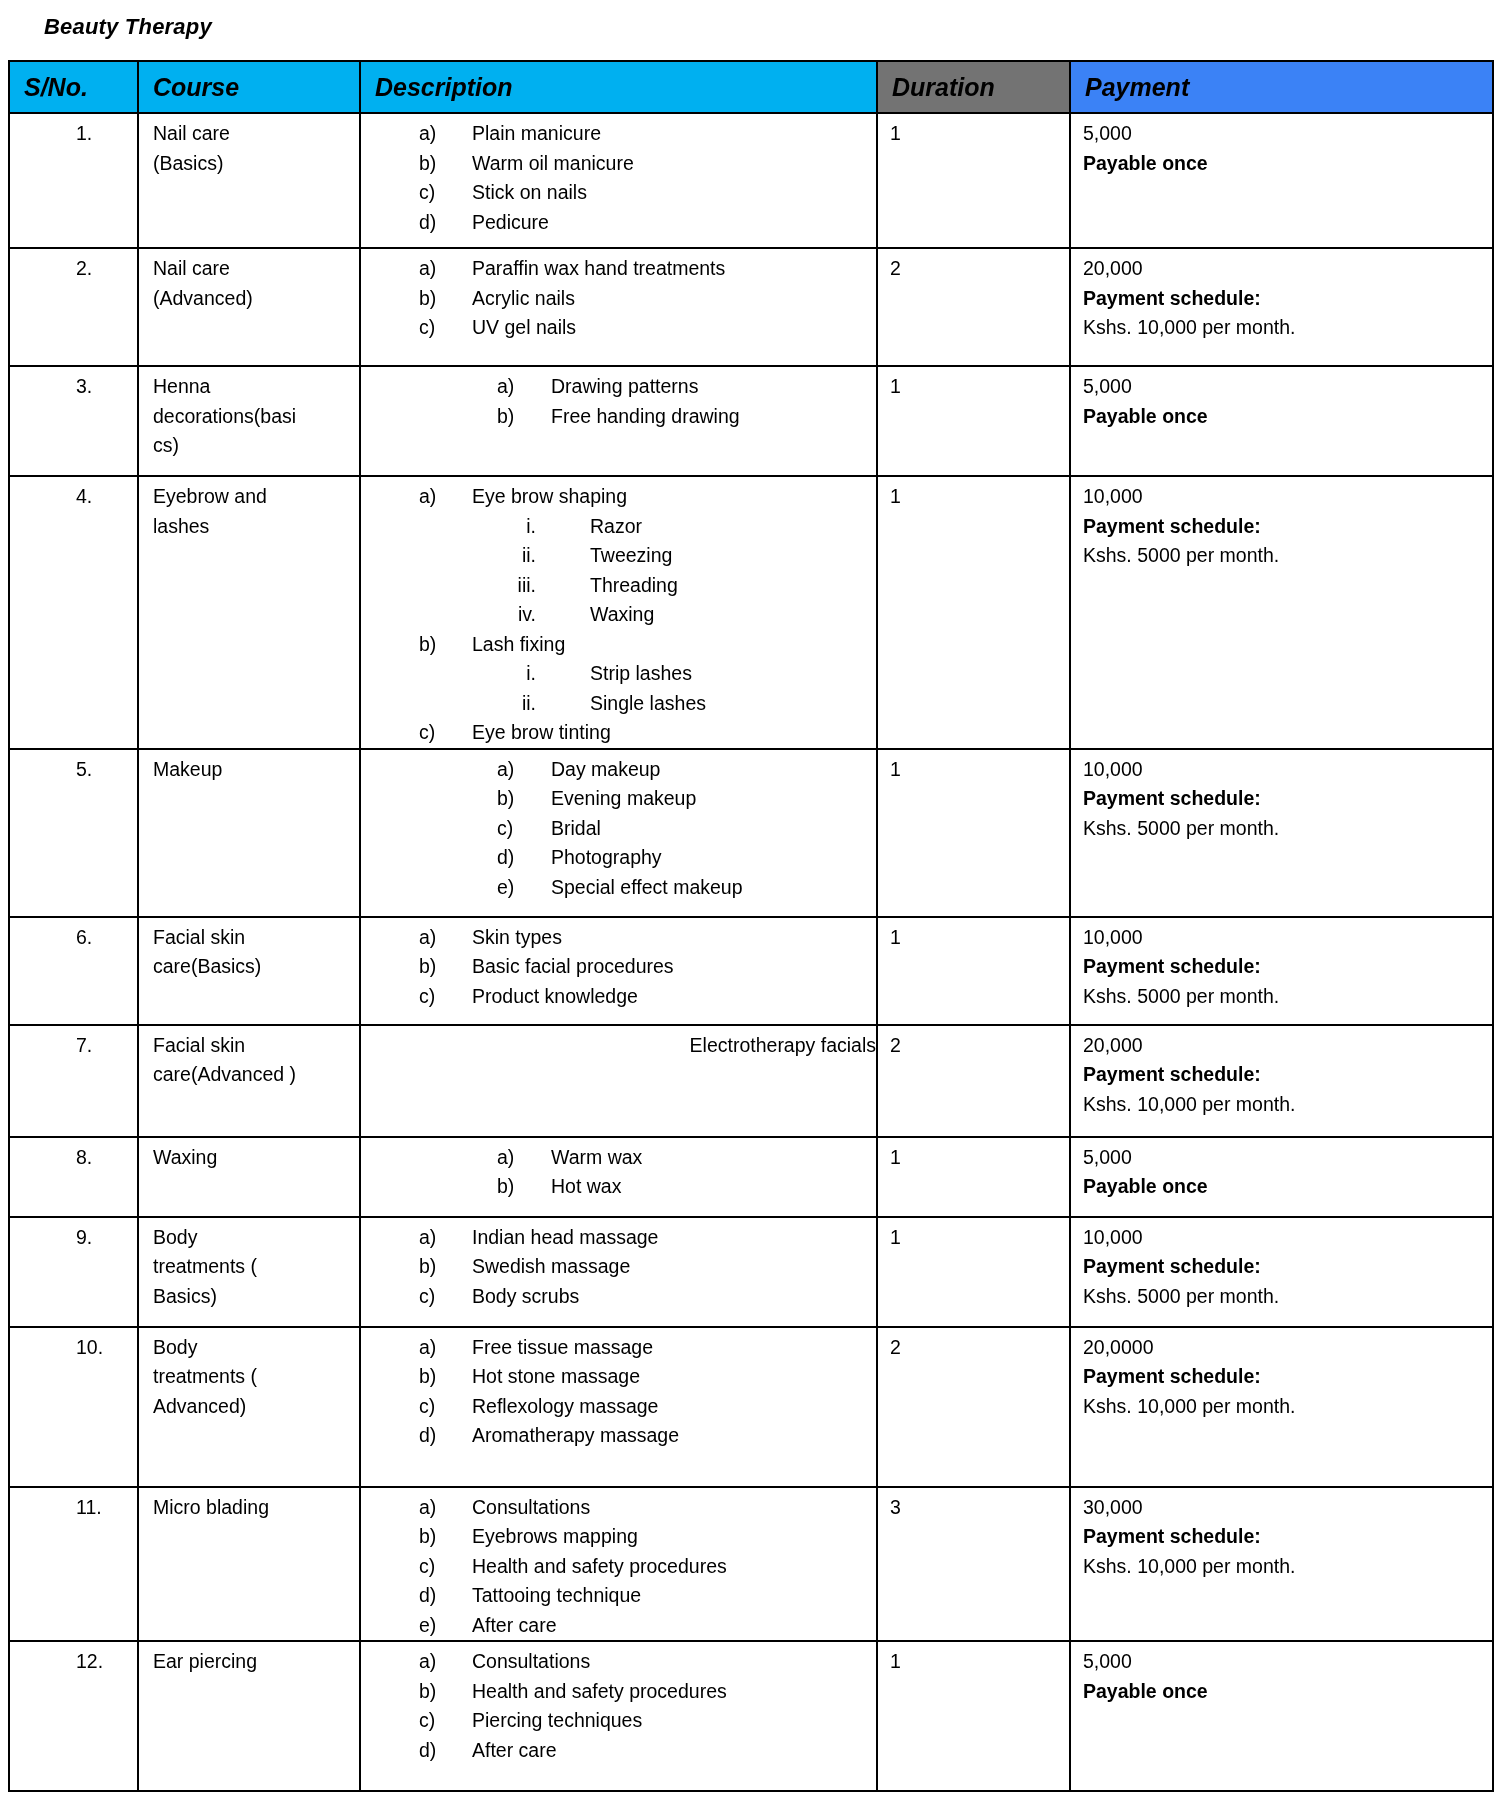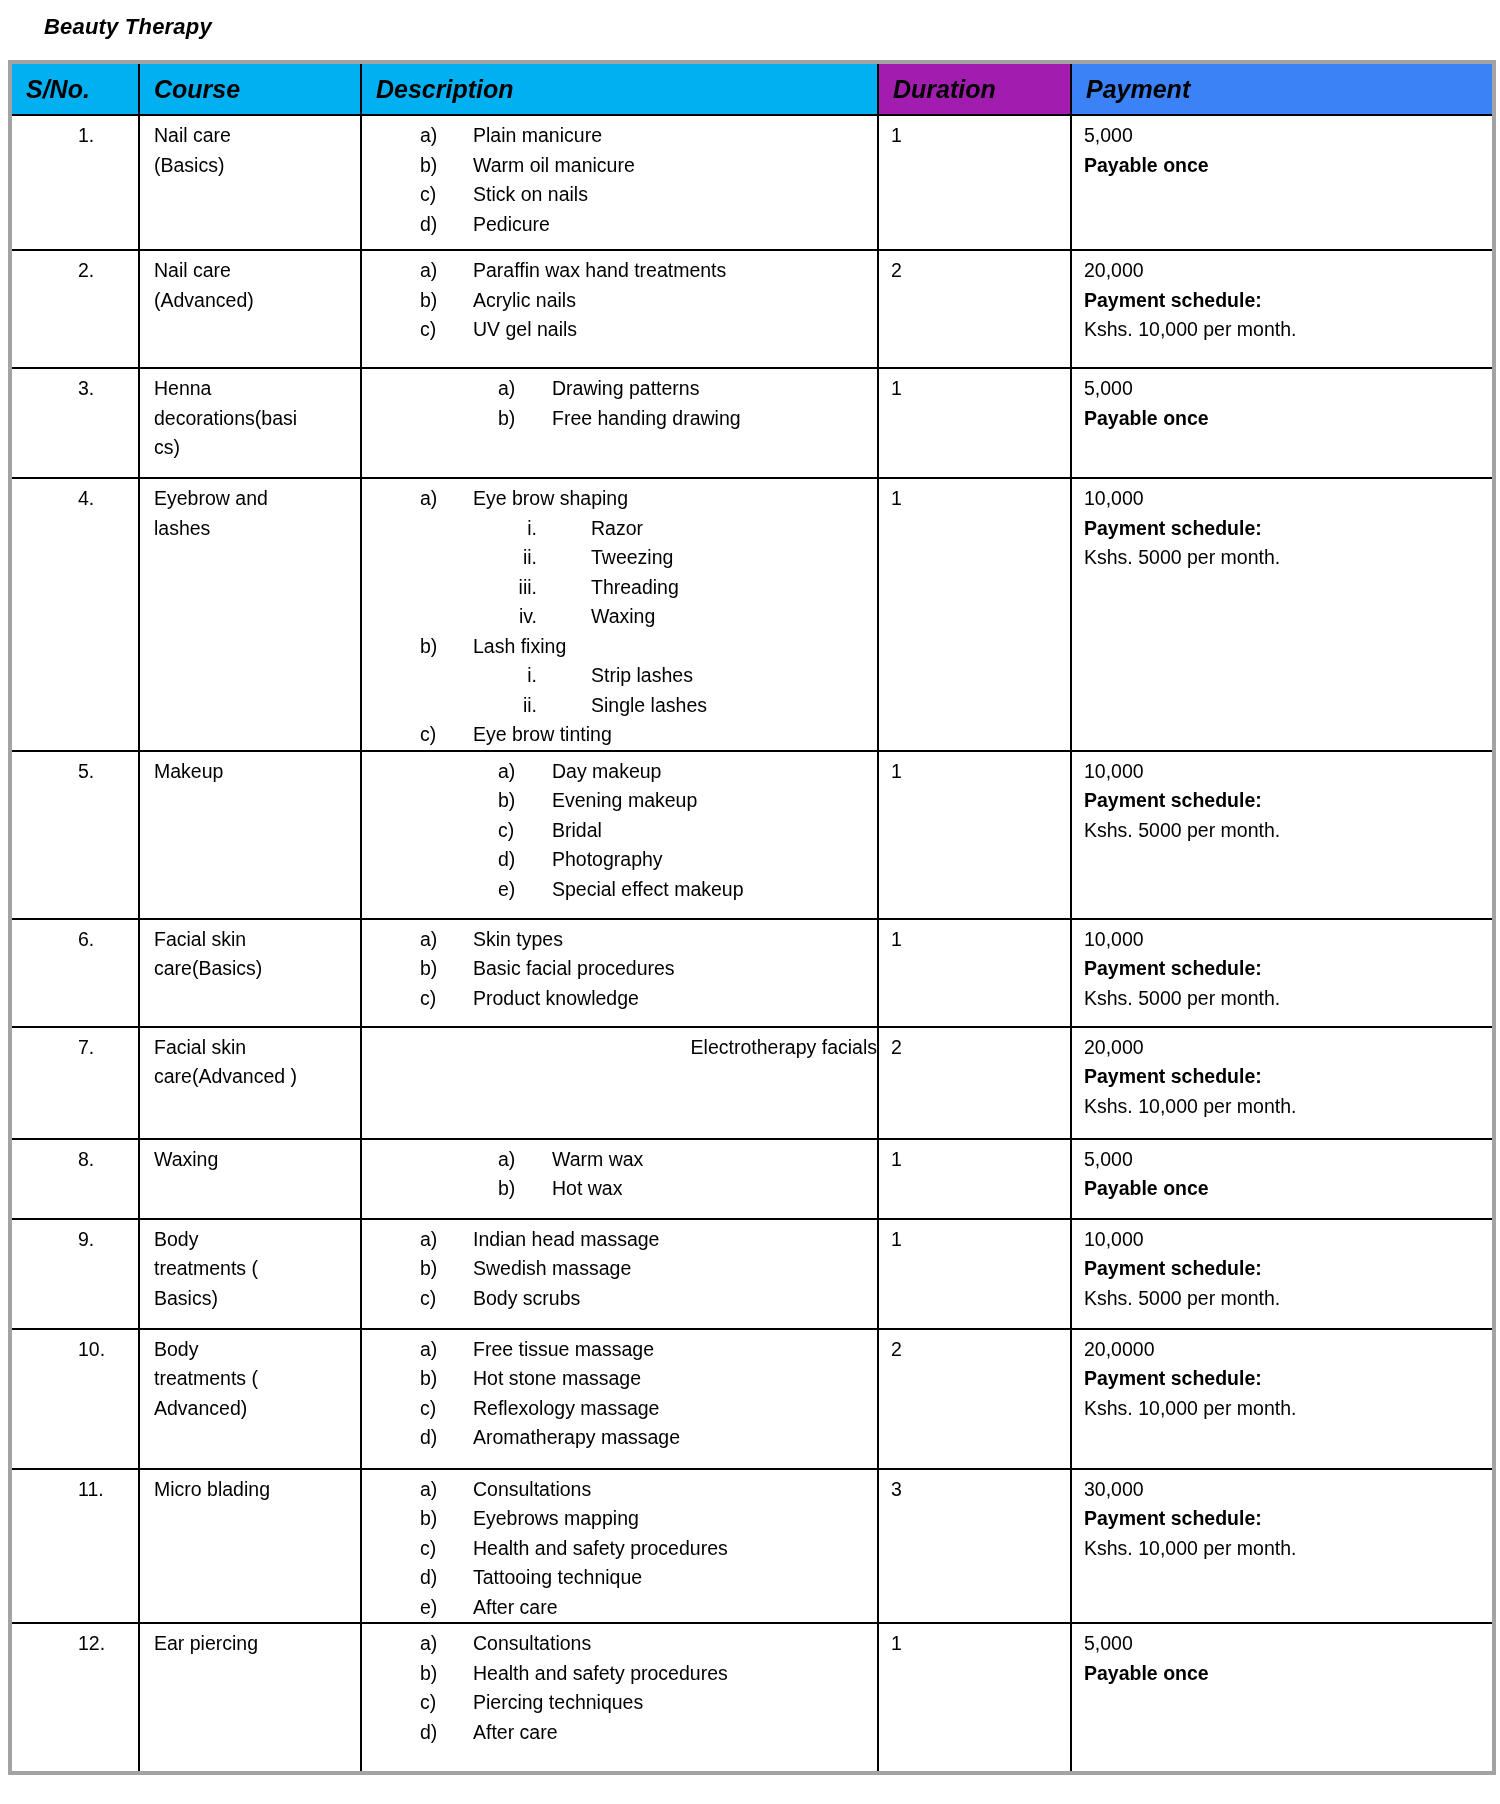--- a/index.html
+++ b/index.html
@@ -11,21 +11,21 @@
   .doc-title {
     margin:14px 0 0 44px;
     font-size:22px; font-weight:bold; font-style:italic;
     letter-spacing:0.2px;
   }
   table.course-table {
     border-collapse:collapse;
     table-layout:fixed;
     width:1484px;
     margin:20px 8px 0 8px;
-    border:4px solid #a3a3a3;
+    border:1px solid #a3a3a3;
   }
   col.c-sno  { width:129px; }
   col.c-course { width:222px; }
   col.c-desc { width:517px; }
   col.c-dur  { width:193px; }
   col.c-pay  { width:423px; }
 
   th, td {
     border:2.5px solid #000;
     vertical-align:top;
@@ -66,21 +66,21 @@
   
   tbody tr:nth-child(1)  { height:135px; }
   tbody tr:nth-child(2)  { height:118px; }
   tbody tr:nth-child(3)  { height:110px; }
   tbody tr:nth-child(4)  { height:272px; }
   tbody tr:nth-child(5)  { height:168px; }
   tbody tr:nth-child(6)  { height:108px; }
   tbody tr:nth-child(7)  { height:112px; }
   tbody tr:nth-child(8)  { height:80px;  }
   tbody tr:nth-child(9)  { height:110px; }
-  tbody tr:nth-child(10) { height:140px; }
+  tbody tr:nth-child(10) { height:160px; }
   tbody tr:nth-child(11) { height:152px; }
   tbody tr:nth-child(12) { height:150px; }
 </style>
 </head>
 <body>
 
 <div class="doc-title">Beauty Therapy</div>
 
 <table class="course-table">
   <colgroup>
@@ -88,21 +88,21 @@
       <col class="c-course">
       <col class="c-desc">
       <col class="c-dur">
       <col class="c-pay">
   </colgroup>
   <thead>
     <tr id="header-row">
         <th style="background: rgb(0, 176, 240);">S/No.</th>
         <th style="background: rgb(0, 176, 240);">Course</th>
         <th style="background: rgb(0, 176, 240);">Description</th>
-        <th style="background: #a21caf;">Duration</th>
+        <th style="background: #737373;">Duration</th>
         <th style="background: #3b82f6;">Payment</th>
       </tr>
   </thead>
   <tbody id="table-body">
       <tr>
         <td class="cell-sno">1.</td>
         <td class="cell-course">Nail care
 (Basics)</td>
         <td class="cell-desc">
           <div class="item l1">

